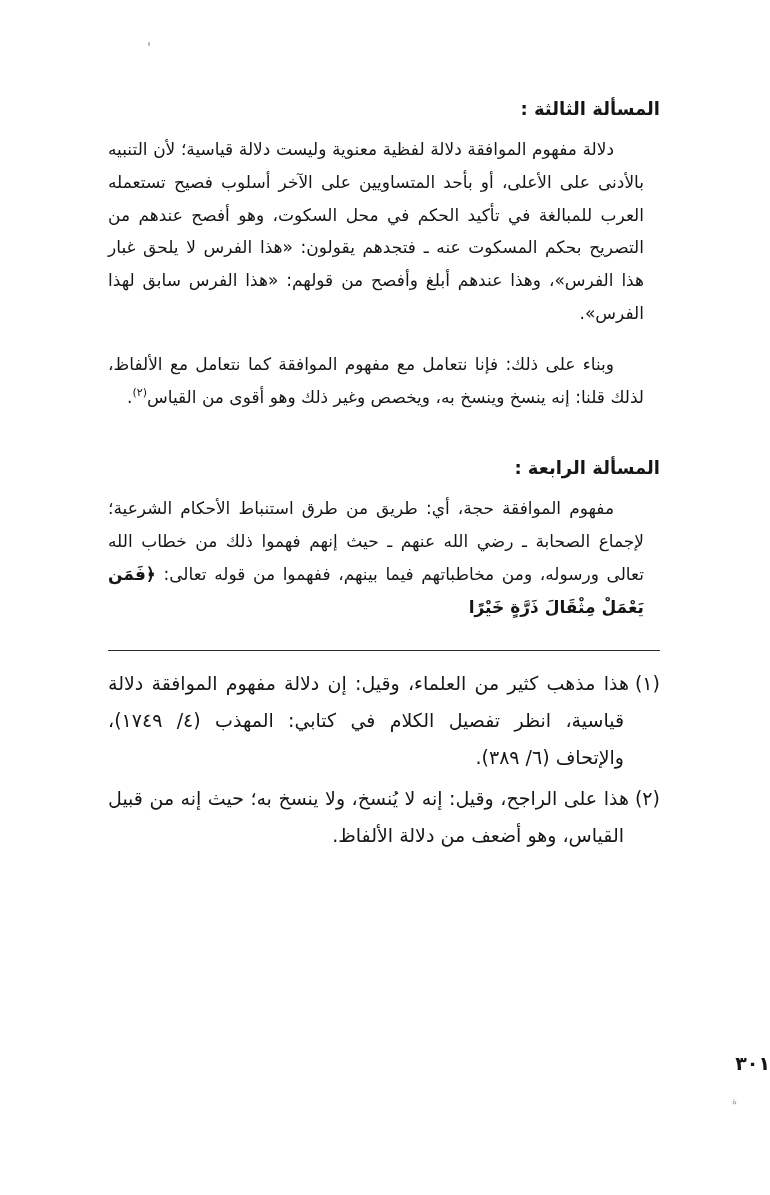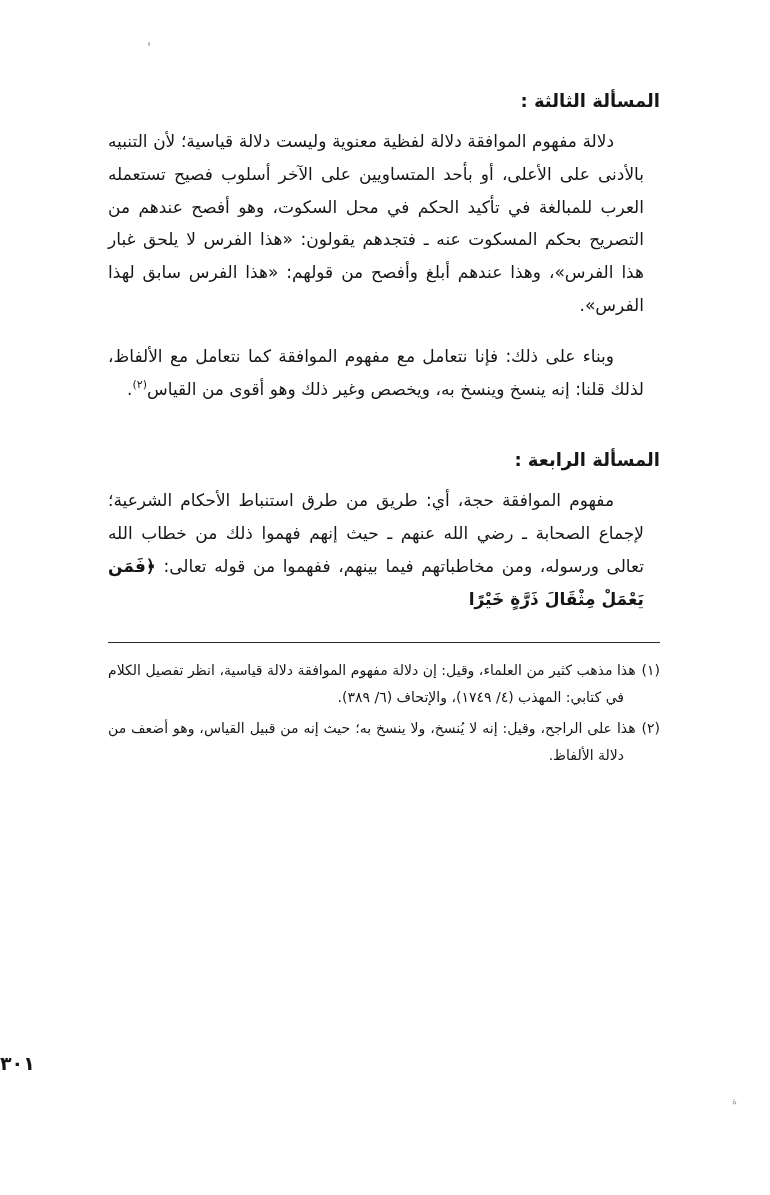--- a/index.html
+++ b/index.html
@@ -13,21 +13,21 @@
     width: 770px;
     height: 1195px;
     margin: 0 auto;
     background: #ffffff;
     color: #161616;
     direction: rtl;
     overflow: hidden;
   }
   .text-block {
     position: absolute;
-    top: 90px;
+    top: 98px;
     right: 110px;
     width: 552px;
   }
   .heading {
     font-size: 18px;
     font-weight: bold;
     margin: 0 0 14px 0;
     letter-spacing: 0.2px;
   }
   .heading.second {
@@ -47,38 +47,38 @@
   .verse {
     font-weight: bold;
   }
   .footnote-rule {
     border: none;
     border-top: 1.5px solid #2a2a2a;
     margin: 26px 0 14px 0;
     width: 100%;
   }
   .footnote {
-    font-size: 14px;
+    font-size: 19px;
     line-height: 1.95;
     text-align: justify;
     margin: 0 0 4px 0;
     padding-right: 36px;
     text-indent: -36px;
   }
   .footnote .fn-num {
     display: inline-block;
     text-indent: 0;
     margin-left: 6px;
   }
   .page-number {
     position: absolute;
     top: 1052px;
     left: 0;
     width: 770px;
-    text-align: left;
+    text-align: right;
     font-size: 19px;
     font-weight: bold;
     color: #161616;
   }
   .edge-mark {
     position: absolute;
     top: 1096px;
     left: 732px;
     font-size: 9px;
     color: #9a9a96;

